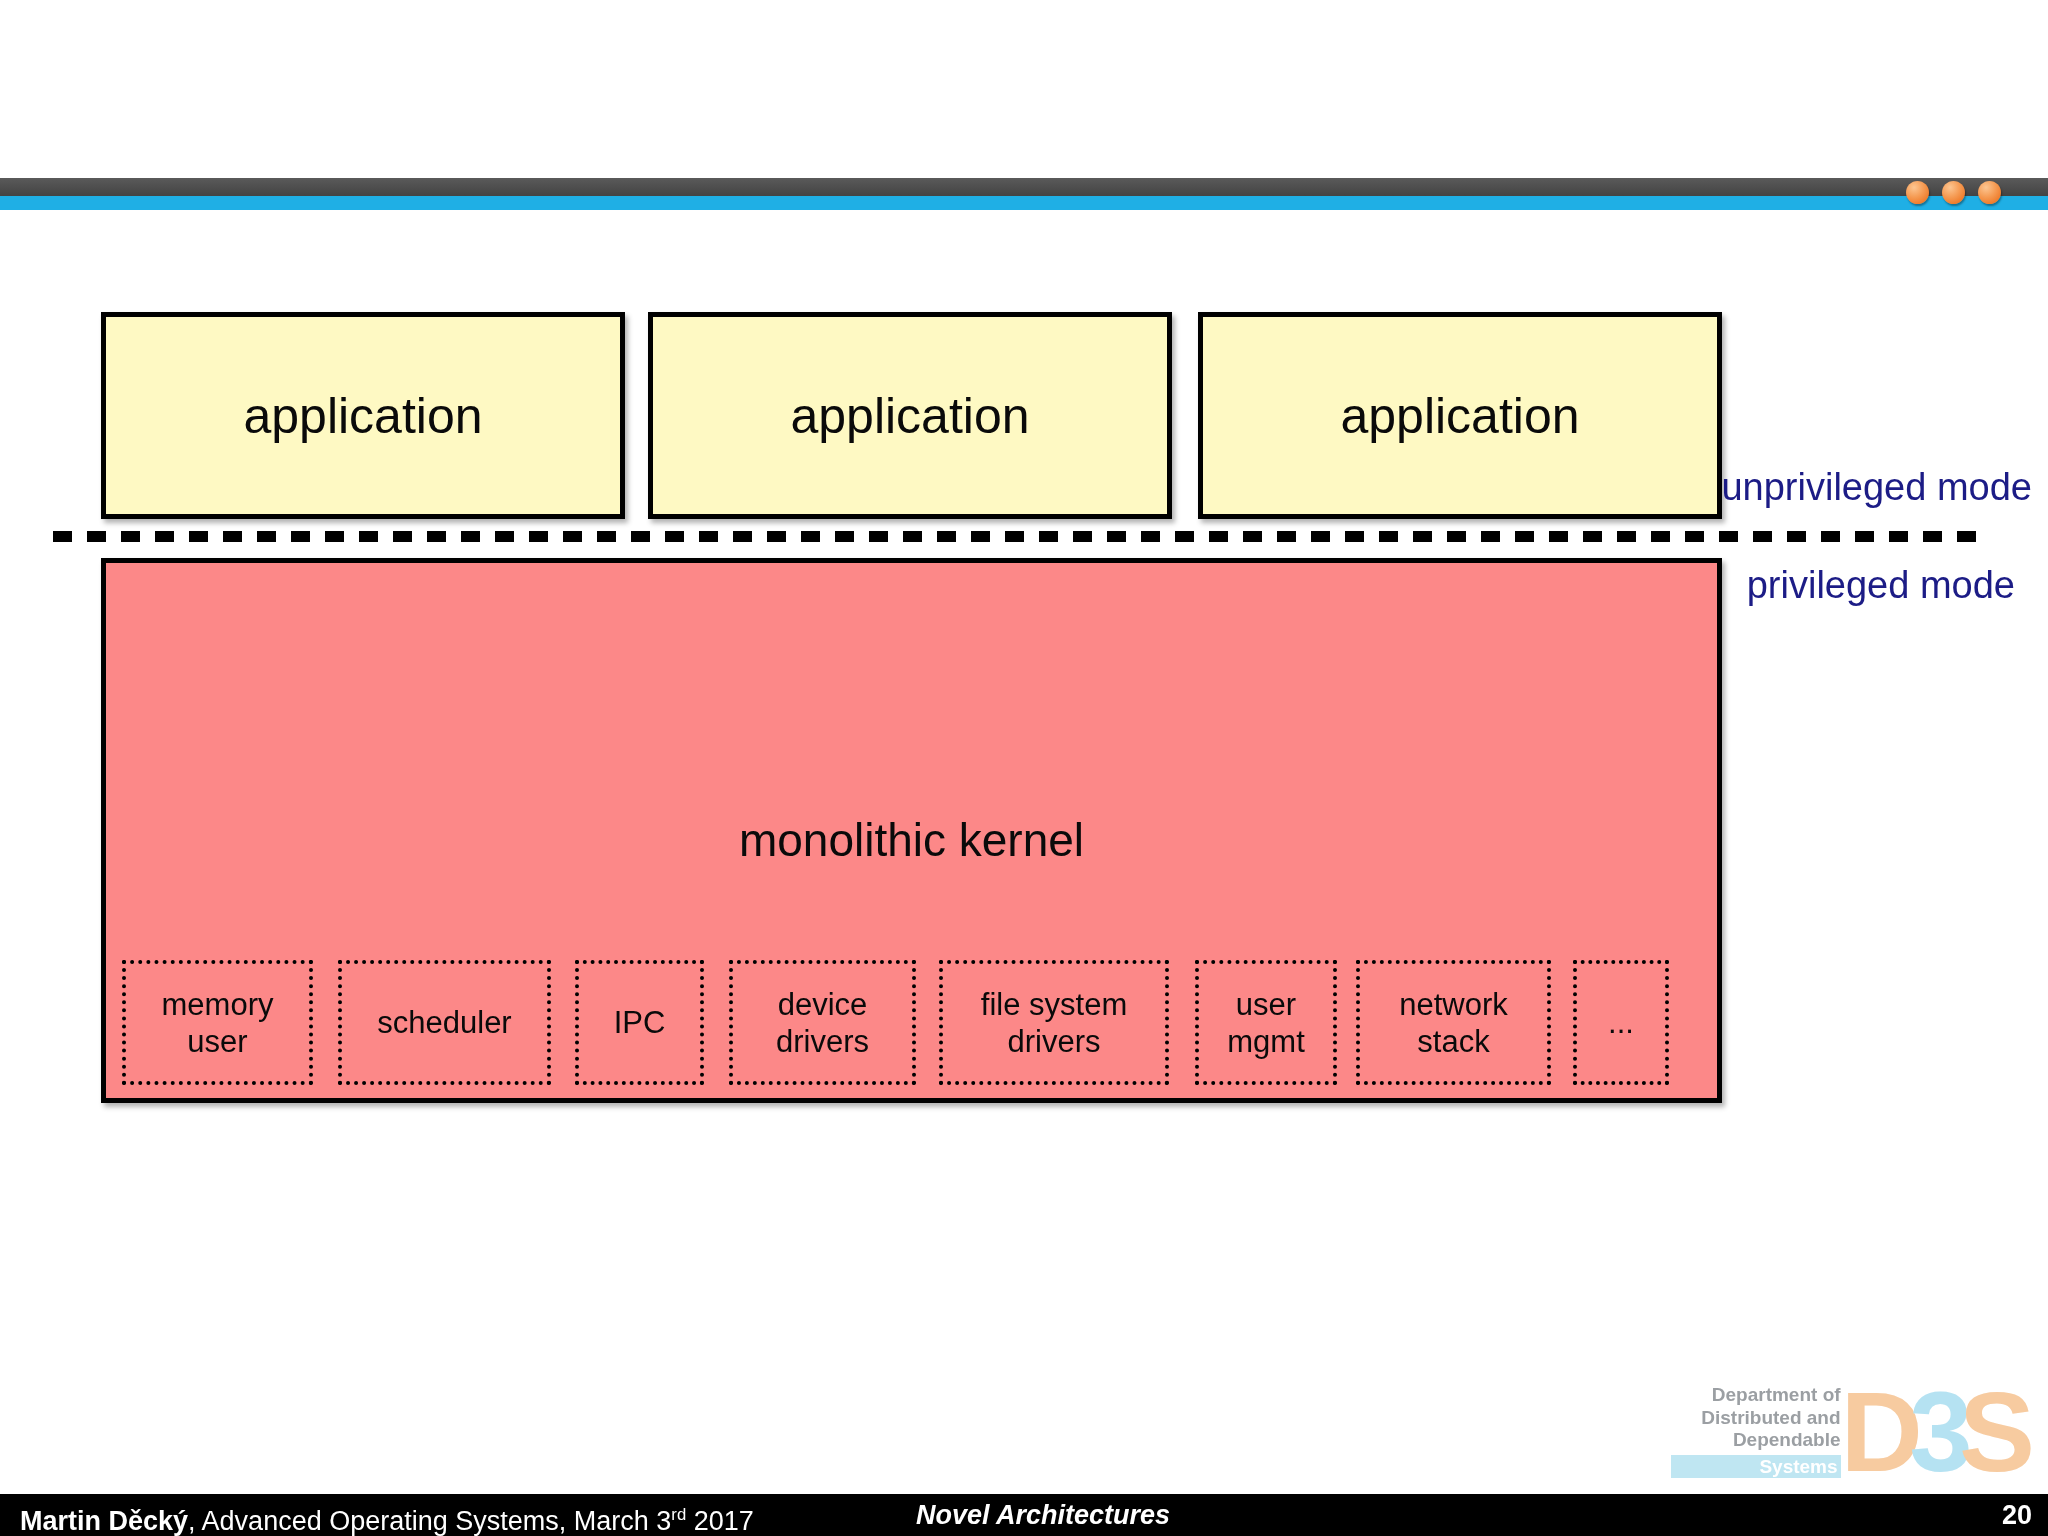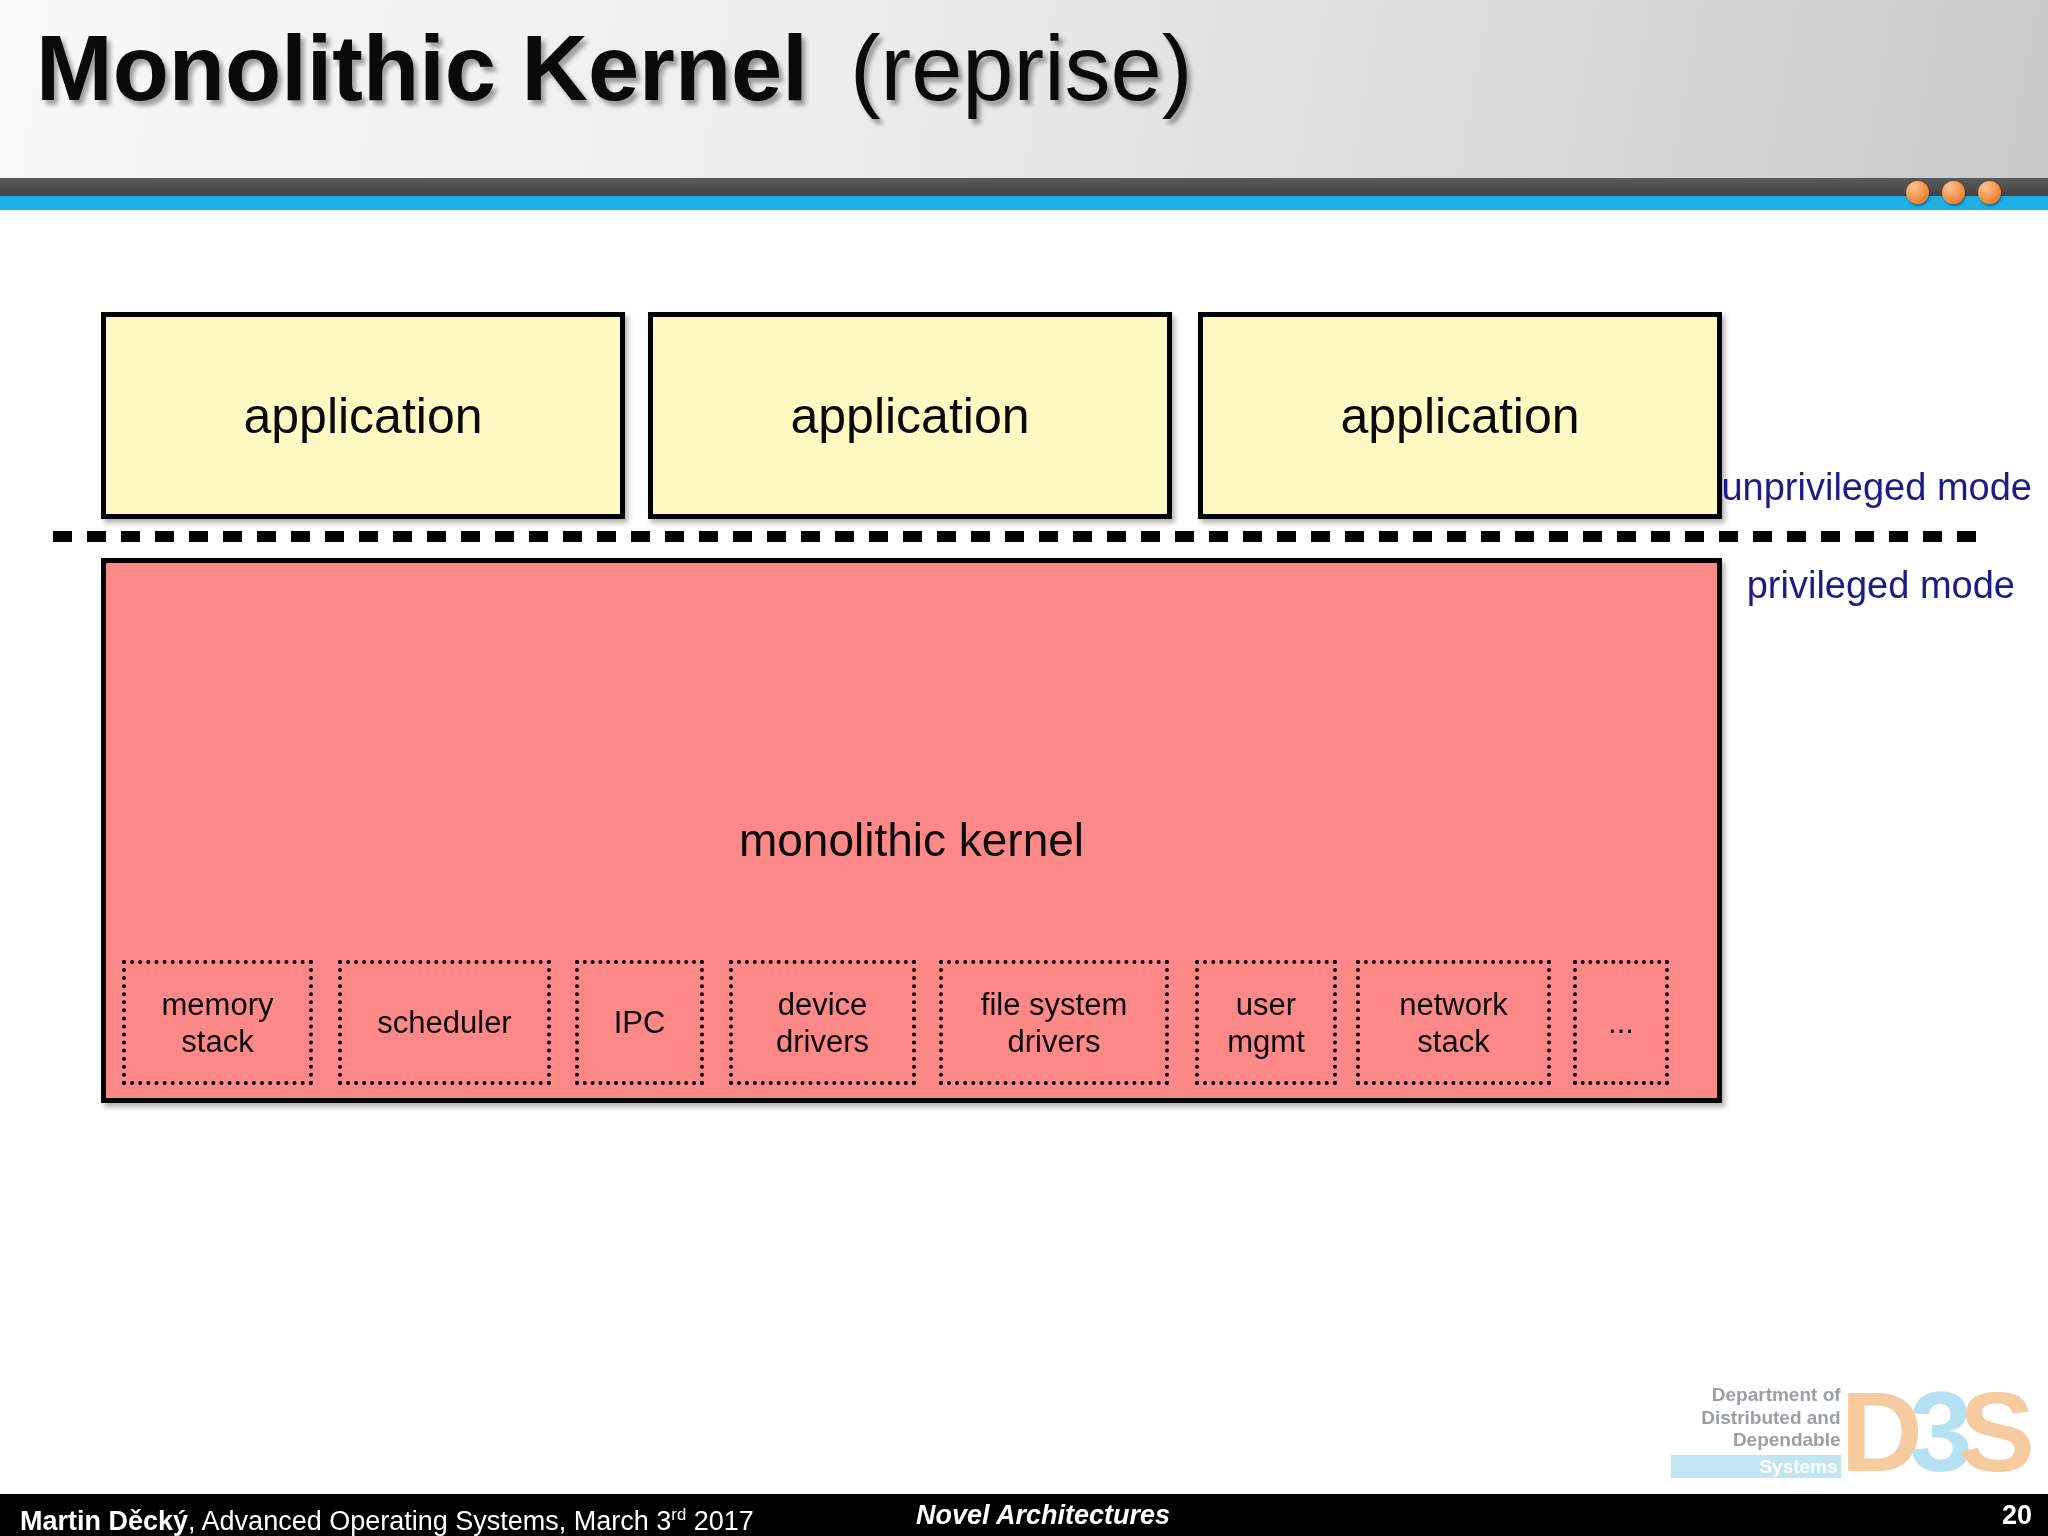--- a/index.html
+++ b/index.html
@@ -111,26 +111,20 @@
   .footer-left sup{font-size:0.62em;}
   .footer-center{position:absolute;left:916px;top:0;line-height:42px;
     font-weight:bold;font-style:italic;white-space:nowrap;}
   .footer-page{position:absolute;right:16px;top:0;line-height:42px;font-weight:bold;}
 </style>
 </head>
 <body>
 
 <div class="slide">
 
-  <div class="header">
-    <h1 class="title">
-      <span class="t-main">Monolithic Kernel</span>
-      <span class="t-sub">(reprise)</span>
-    </h1>
-  </div>
   <div class="bar-gray"></div>
   <div class="bar-cyan"></div>
   <div class="dot dot1"></div>
   <div class="dot dot2"></div>
   <div class="dot dot3"></div>
 
   <div class="box app app1">
     <span>application</span>
   </div>
   <div class="box app app2">
@@ -141,21 +135,21 @@
   </div>
 
   <div class="mode-label mode-unpriv">unprivileged mode</div>
   <div class="dashed-line"></div>
   <div class="mode-label mode-priv">privileged mode</div>
 
   <div class="kernel">
     <div class="kernel-label">monolithic kernel</div>
     <div class="module m1">
       <span>memory
-stack</span>
+user</span>
     </div>
     <div class="module m3">
       <span>IPC</span>
     </div>
     <div class="module m2">
       <span>scheduler</span>
     </div>
     <div class="module m4">
       <span>device
 drivers</span>

